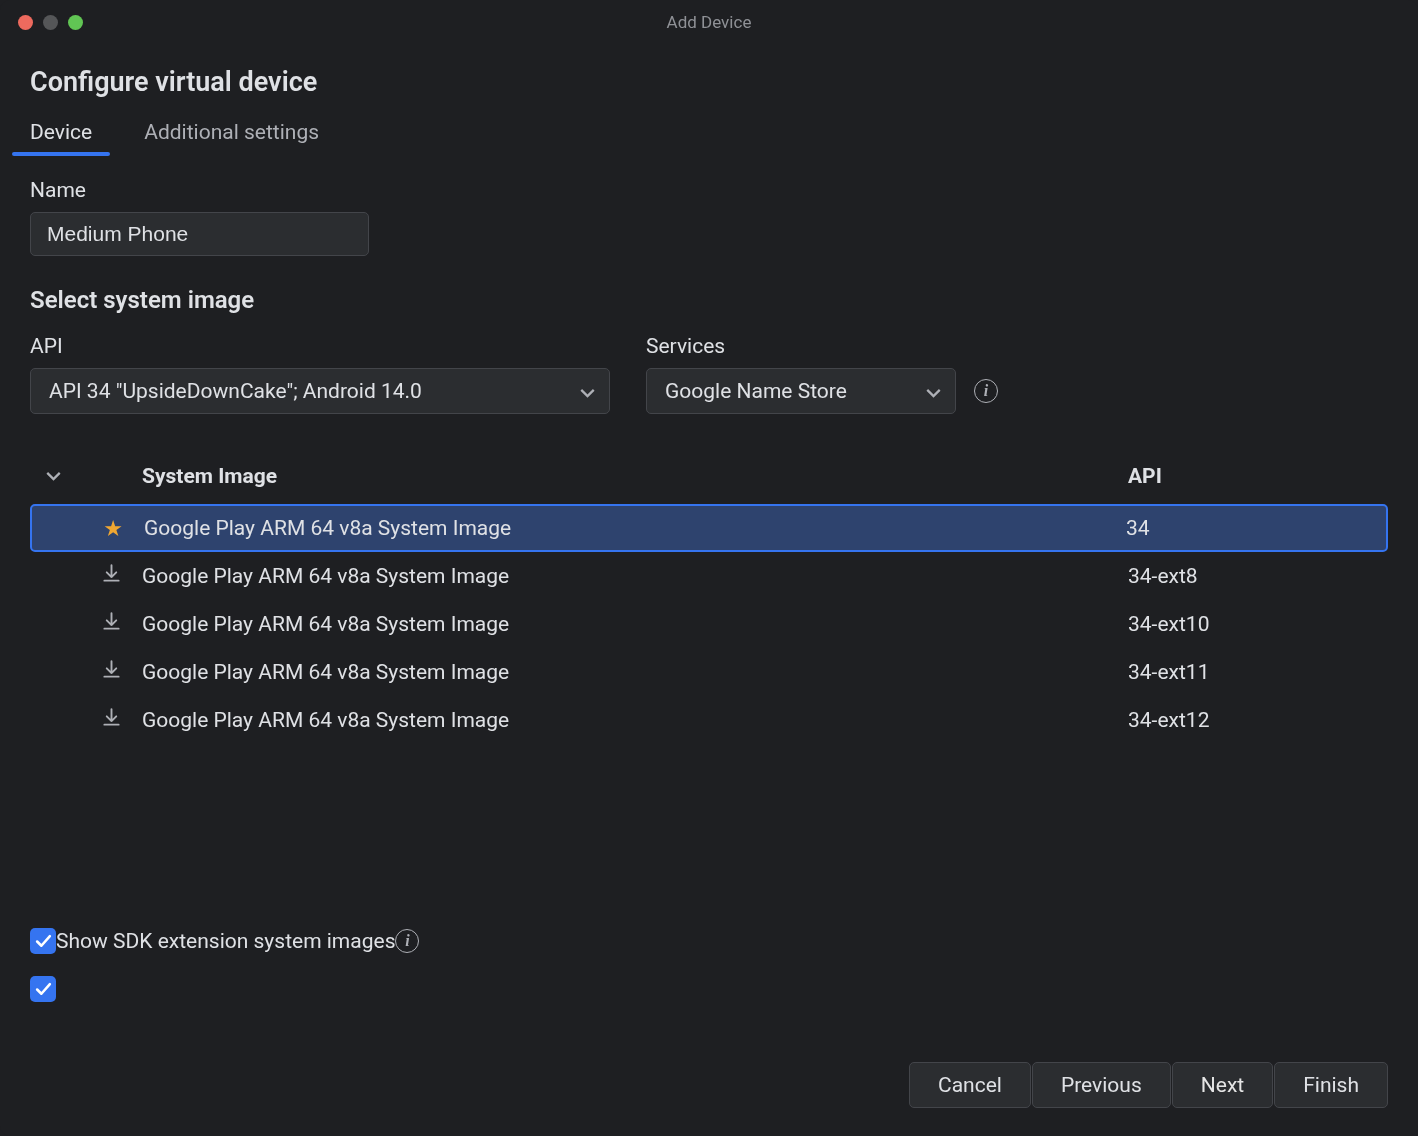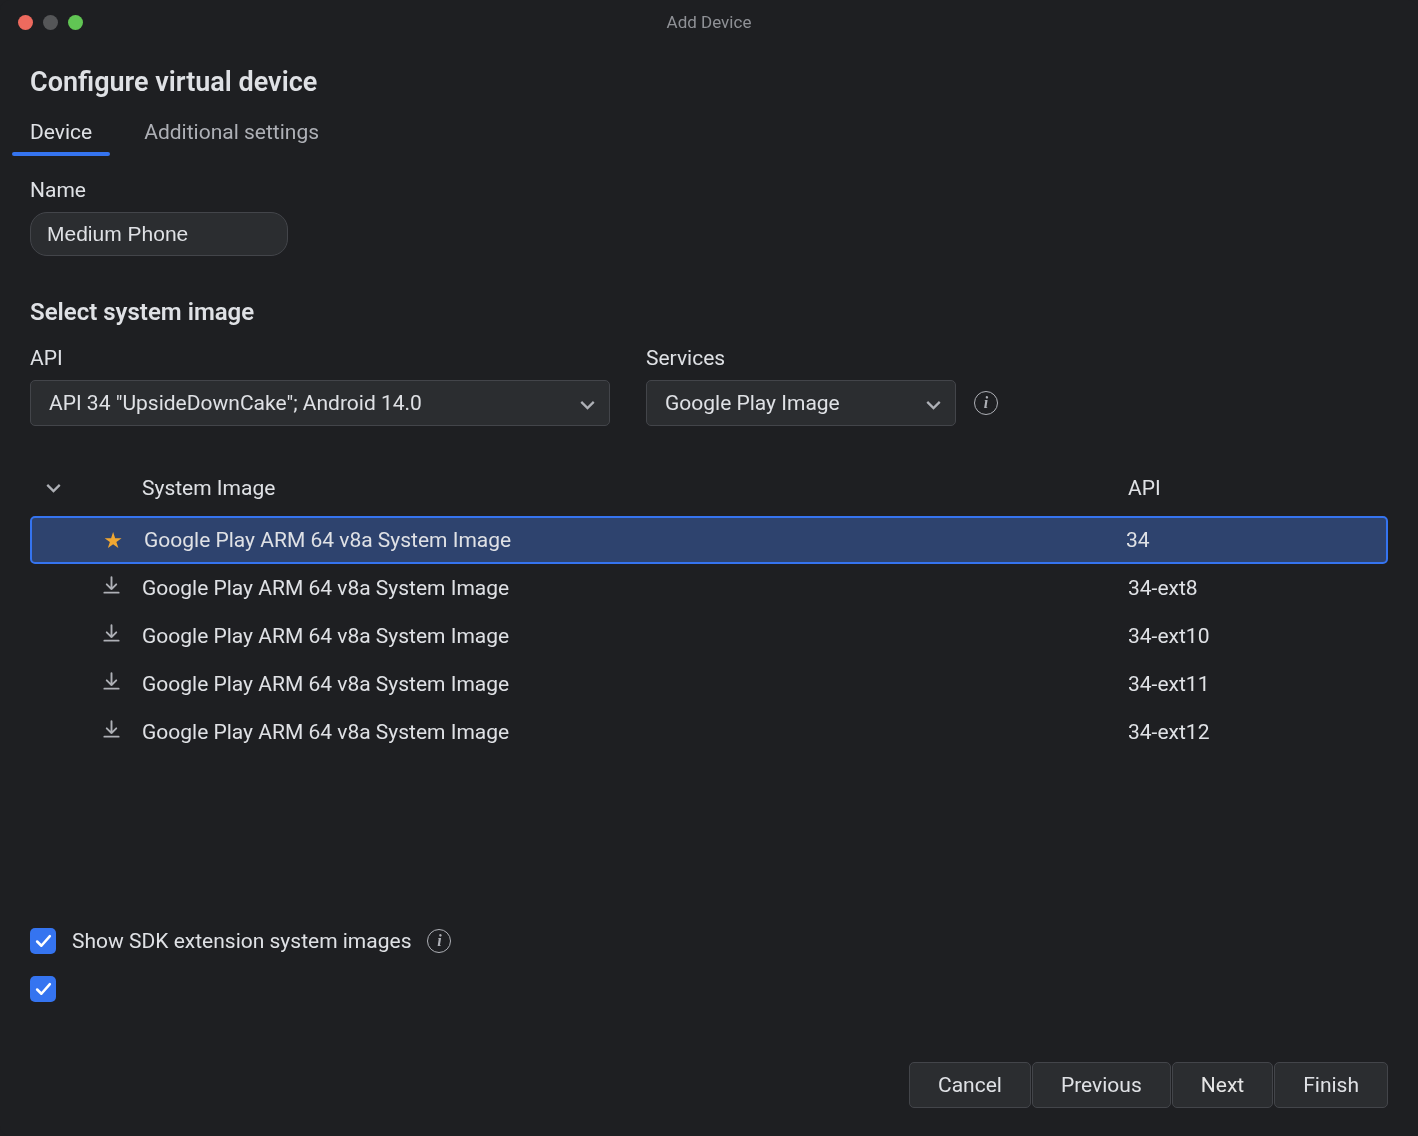--- a/index.html
+++ b/index.html
@@ -91,33 +91,32 @@
       border-radius: 2px;
     }
     .field-label {
       font-size: 21px;
       color: #dfe1e5;
       margin-bottom: 10px;
     }
     .text-input {
       background: #2b2d30;
       border: 1px solid #43454a;
-      border-radius: 17px;
+      border-radius: 5px;
       padding: 9px 16px;
       font-size: 21px;
       color: #dfe1e5;
-      width: 258px;
+      width: 339px;
       margin-bottom: 30px;
     }
     .section-title {
       font-size: 24px;
       font-weight: 600;
       color: #dfe1e5;
       margin-bottom: 20px;
-      margin-top: 12px;
     }
     .filter-row {
       display: flex;
       gap: 36px;
       margin-bottom: 40px;
       align-items: flex-end;
     }
     .filter-group {
       display: flex;
       flex-direction: column;
@@ -162,21 +161,21 @@
       font-style: italic;
     }
     .table {
       flex: 1;
     }
     .table-header {
       display: flex;
       align-items: center;
       padding: 10px 0 16px 0;
       font-size: 21px;
-      font-weight: 400;
+      font-weight: 700;
       color: #dfe1e5;
     }
     .col-chevron {
       width: 60px;
       padding-left: 16px;
       display: flex;
       align-items: center;
     }
     .col-icon {
       width: 42px;
@@ -218,21 +217,20 @@
     }
     .checkboxes {
       margin-top: 70px;
       display: flex;
       flex-direction: column;
       gap: 22px;
     }
     .checkbox-row {
       display: flex;
       align-items: center;
-      gap: 16px;
     }
     .checkbox {
       width: 26px;
       height: 26px;
       background: #3574f0;
       border-radius: 5px;
       display: flex;
       align-items: center;
       justify-content: center;
       cursor: pointer;
@@ -304,21 +302,21 @@
             <svg class="chevron-down" viewBox="0 0 12 8" fill="none">
                 <path d="M1 1.5L6 6.5L11 1.5" stroke="#aeb0b6" stroke-width="1.8"></path>
               </svg>
           </span>
         </div>
       </div>
       <div class="filter-group">
         <div class="field-label">Services</div>
         <div class="select-wrapper">
           <div class="select services-select">
-            <span>Google Play Image</span>
+            <span>Google Name Store</span>
             <span class="select-chevron">
               <svg class="chevron-down" viewBox="0 0 12 8" fill="none">
                   <path d="M1 1.5L6 6.5L11 1.5" stroke="#aeb0b6" stroke-width="1.8"></path>
                 </svg>
             </span>
           </div>
           <div class="info-icon">i</div>
         </div>
       </div>
     </div>

